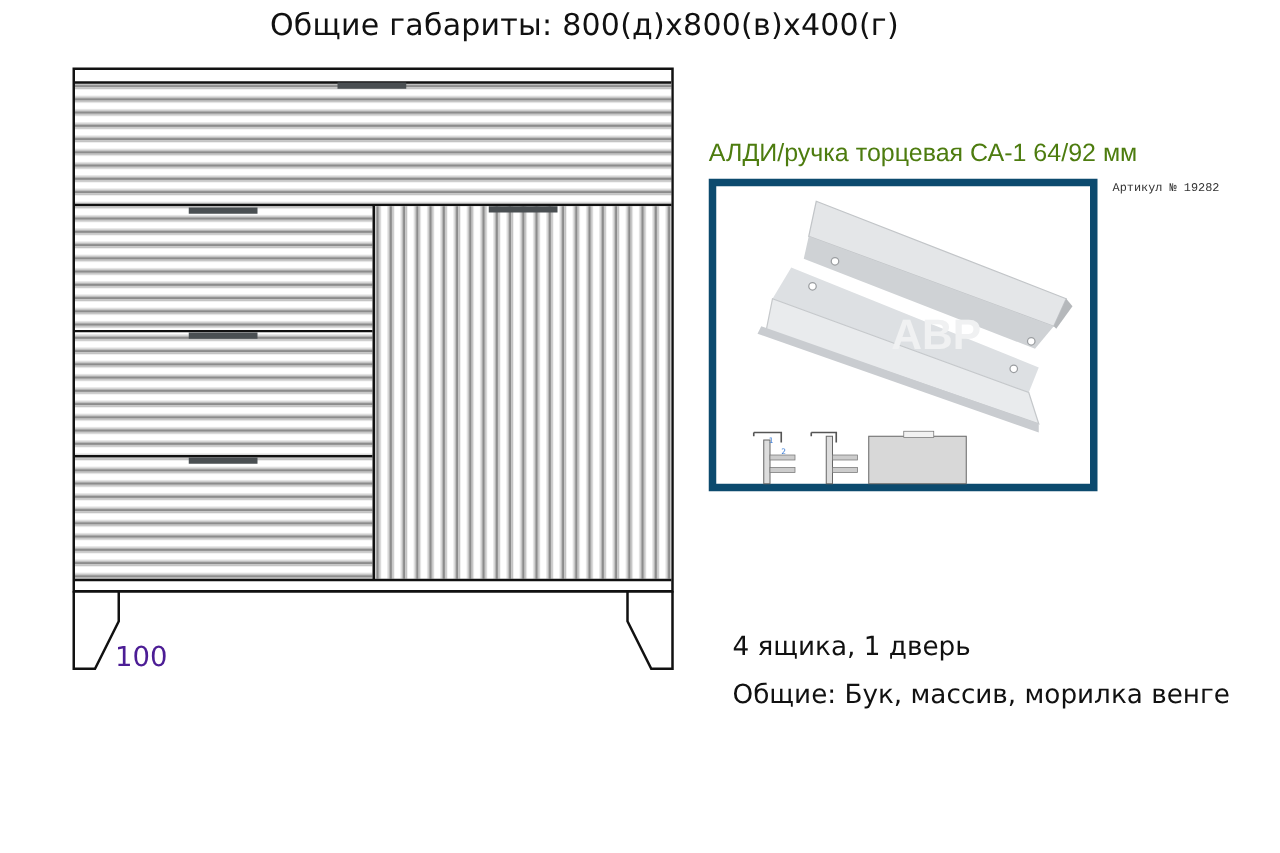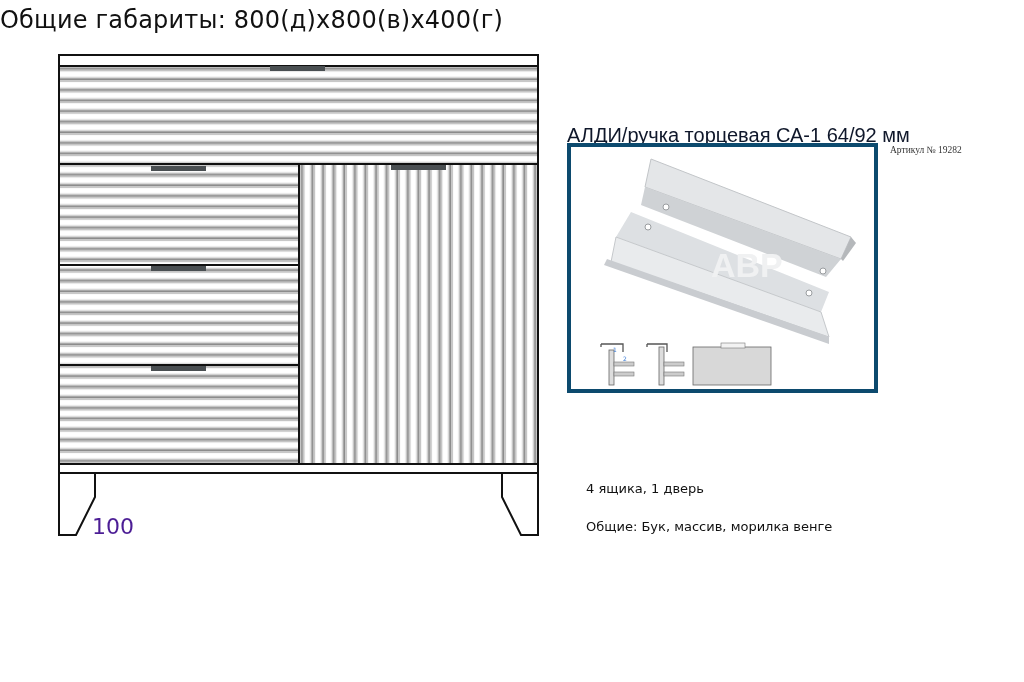--- a/index.html
+++ b/index.html
@@ -1,22 +1,22 @@
 <!DOCTYPE html>
 <html><head>
 <meta charset="utf-8">
 <style>
   html, body { margin: 0; padding: 0; background: #ffffff; }
   body { width: 1024px; height: 682px; position: relative; overflow: hidden; font-family: "DejaVu Sans", sans-serif; color: #111; }
-  .title { position: absolute; top: 6px; left: 0; width: 935px; text-align: left; font-size: 24px; letter-spacing: 0.2px; }
+  .title { position: absolute; top: 6px; left: 0; width: 935px; text-align: center; font-size: 24px; letter-spacing: 0.2px; }
   .drawing { position: absolute; left: 0; top: 0; width: 560px; height: 560px; }
-  .product-title { position: absolute; left: 567px; top: 124px; font-family: "Liberation Sans", sans-serif; font-size: 20px; color: #0f172a; }
-  .article { position: absolute; left: 890px; top: 145px; font-family: Liberation Serif, serif; font-size: 9.5px; color: #333; text-align: center; }
-  .product-image { position: absolute; left: 567px; top: 143px; width: 311px; height: 250px; border: 4px solid #0c4a6e; background: #fff; box-sizing: border-box; }
-  .info { position: absolute; left: 586px; font-size: 13px; color: #111; }
+  .product-title { position: absolute; left: 567px; top: 112px; font-family: "Liberation Sans", sans-serif; font-size: 20px; color: #4d7c0f; }
+  .article { position: absolute; left: 890px; top: 145px; font-family: Liberation Mono, monospace; font-size: 9.5px; color: #333; text-align: center; }
+  .product-image { position: absolute; left: 567px; top: 143px; width: 311px; height: 250px; border: 6px solid #0c4a6e; background: #fff; box-sizing: border-box; }
+  .info { position: absolute; left: 586px; font-size: 21px; color: #111; margin-top: 24px; }
   .info.l1 { top: 481px; }
   .info.l2 { top: 519px; }
   .dim-label { position: absolute; left: 92px; top: 514px; font-size: 22px; color: #4c1d95; }
 </style>
 </head>
 <body>
 
 <div class="title">Общие габариты: 800(д)х800(в)х400(г)</div>
 
 <svg class="drawing" viewBox="0 0 560 560" width="560" height="560">

